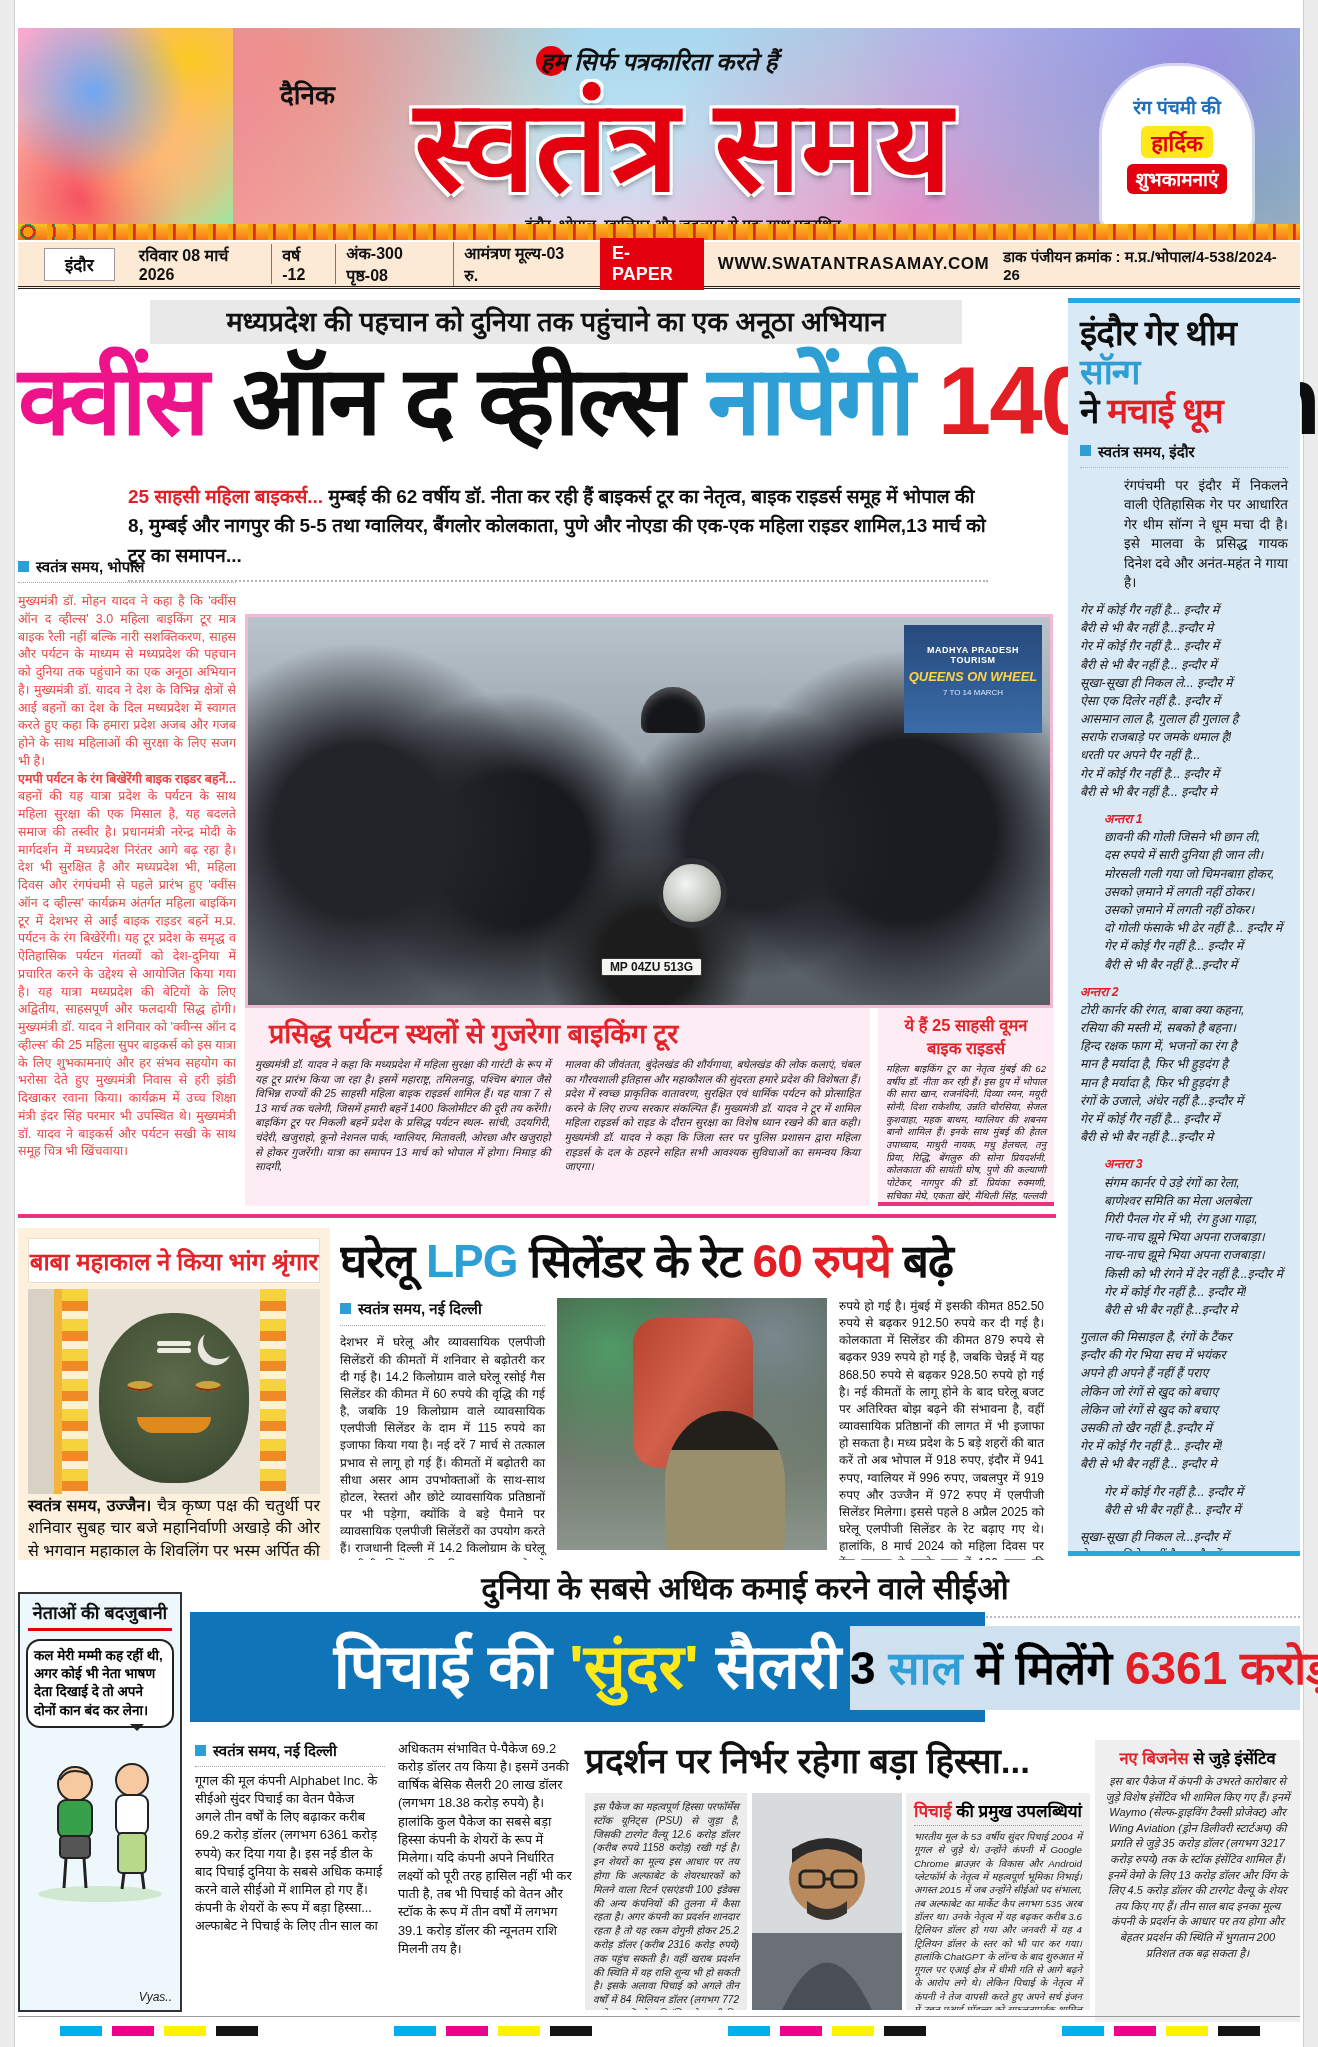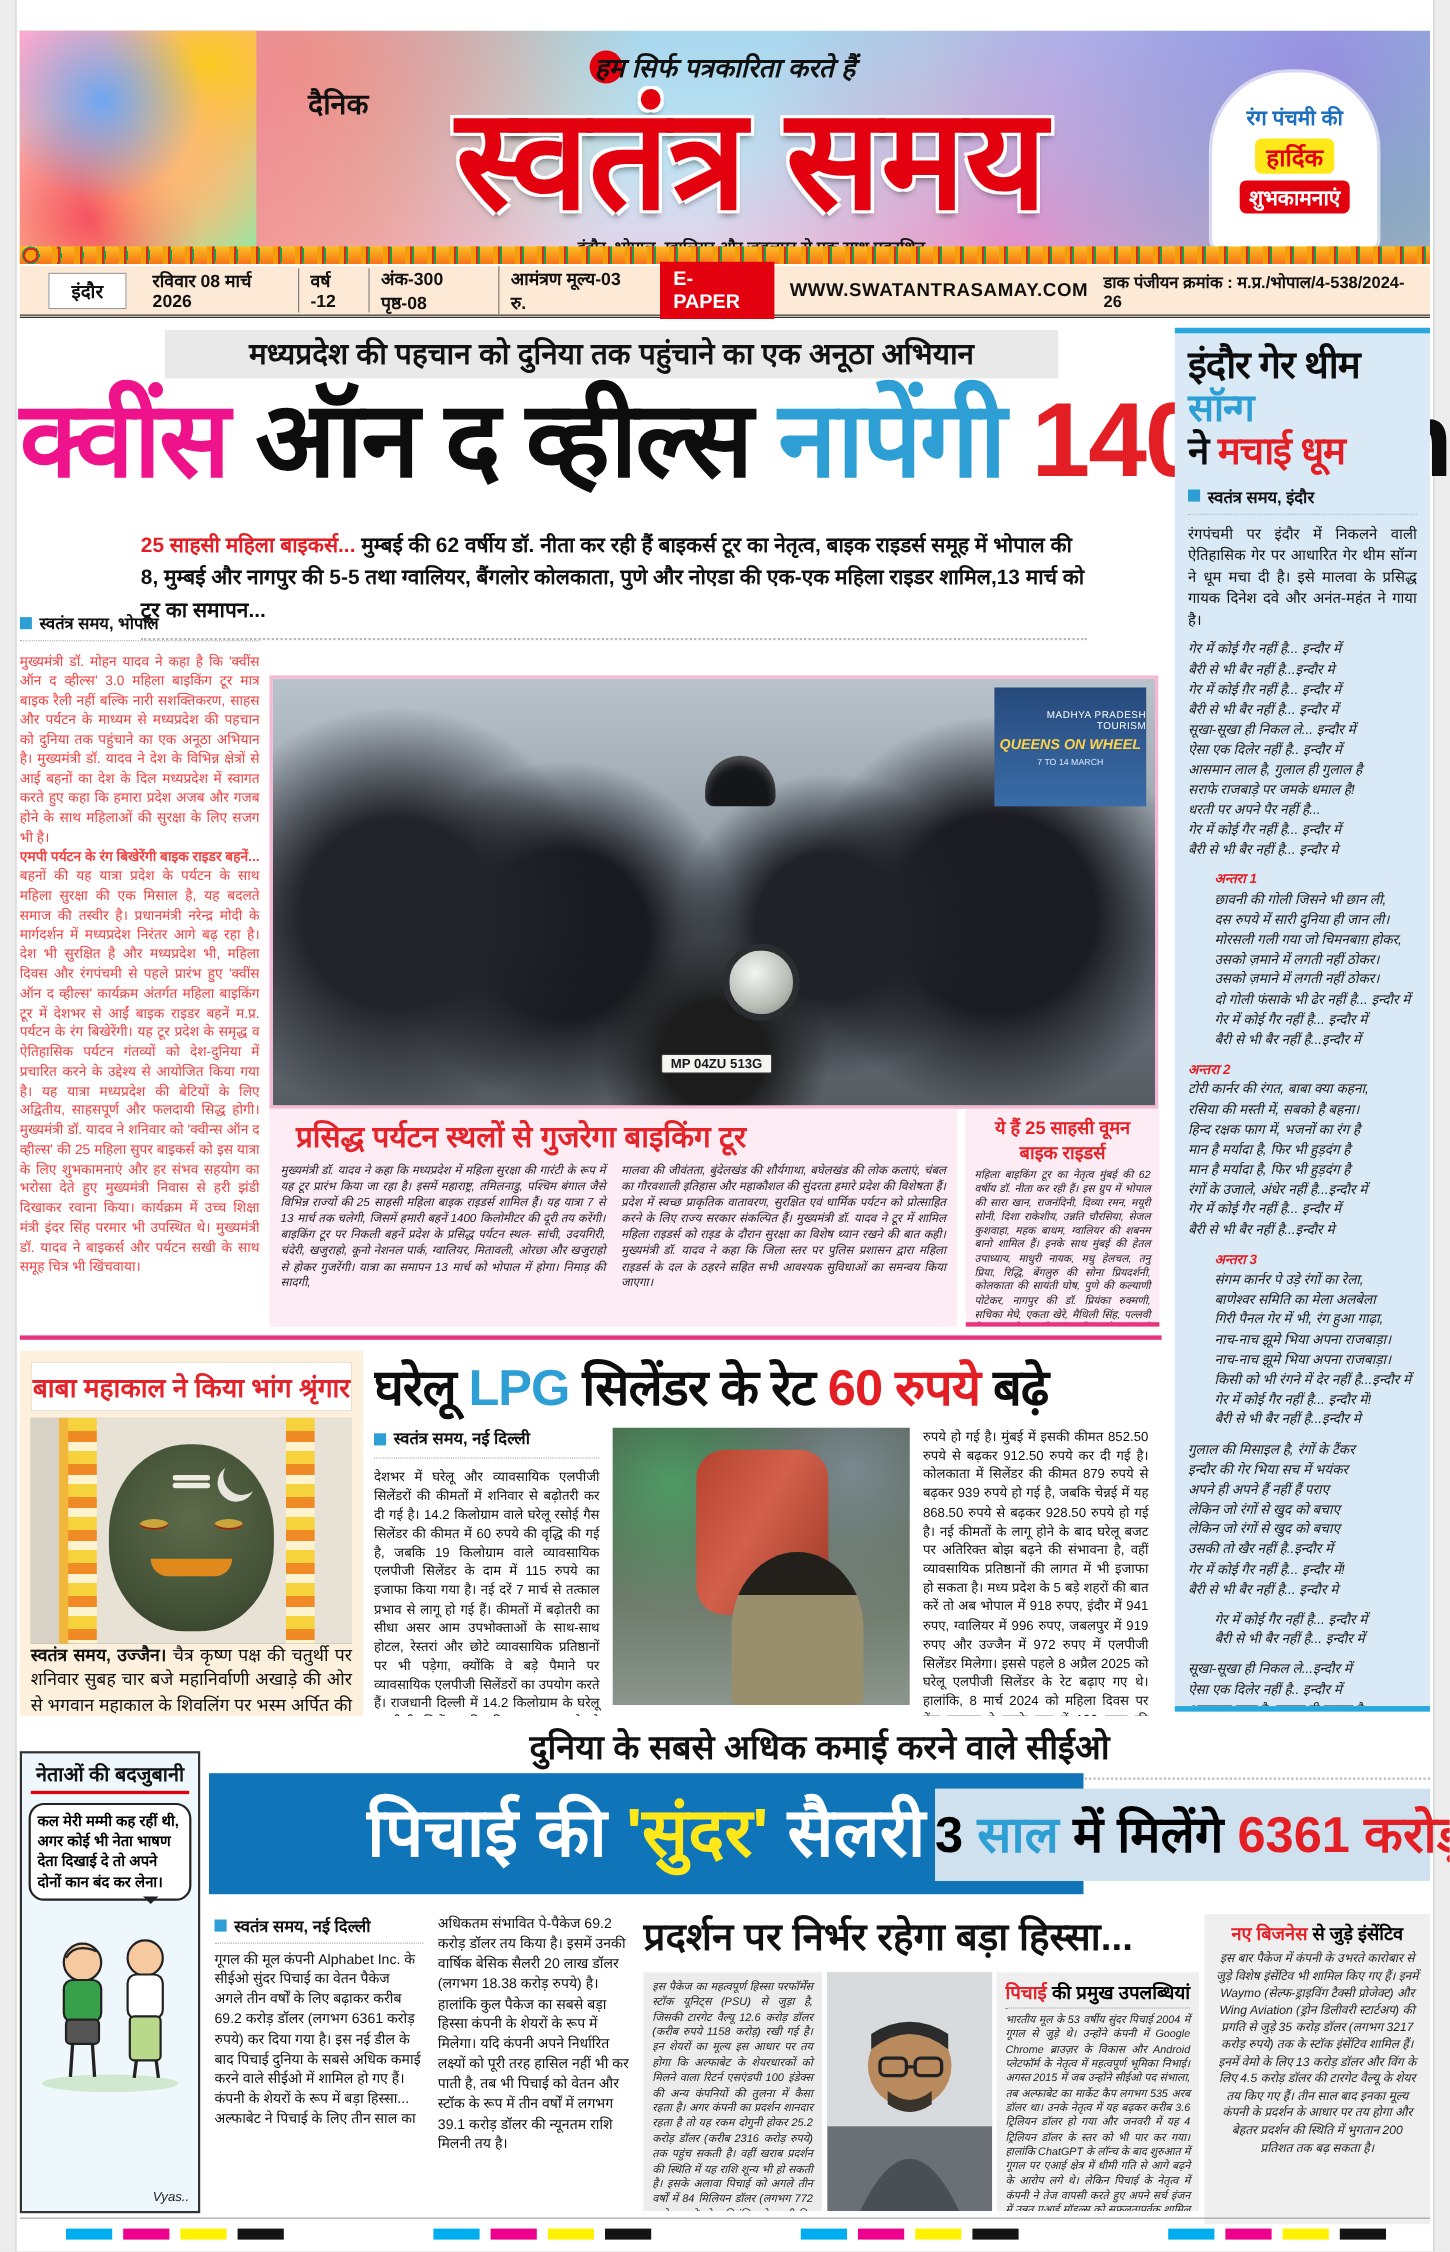--- a/index.html
+++ b/index.html
@@ -59,40 +59,40 @@
   
   #lead-photo{position:absolute;left:245px;top:614px;width:808px;height:394px;border:3px solid #f4b8d2;box-sizing:border-box;overflow:hidden;
     background:
       radial-gradient(circle at 50% 88%, #1c1c1c 0 9%, rgba(28,28,28,0) 20%),
       radial-gradient(circle at 14% 55%, #23242a 0 12%, rgba(35,36,42,0) 26%),
       radial-gradient(circle at 33% 60%, #191a1f 0 13%, rgba(25,26,31,0) 27%),
       radial-gradient(circle at 63% 58%, #202228 0 12%, rgba(32,34,40,0) 25%),
       radial-gradient(circle at 82% 55%, #1b1c22 0 13%, rgba(27,28,34,0) 26%),
       linear-gradient(180deg,#b9c3cc 0%,#9aa5ae 35%,#6f7880 60%,#565d63 100%);}
   #poster{position:absolute;right:8px;top:8px;width:138px;height:108px;background:linear-gradient(180deg,#274a7c,#3a6ca8);color:#fff;text-align:center;padding-top:20px;box-sizing:border-box;}
-  #poster .p1{font-size:9px;font-weight:normal;letter-spacing:.5px;text-align:right;}
+  #poster .p1{font-size:9px;font-weight:bold;letter-spacing:.5px;}
   #poster .p2{font-size:13px;font-weight:bold;color:#ffd24a;margin-top:4px;font-style:italic;}
   #poster .p3{font-size:8px;margin-top:4px;color:#d9e6ff;}
   #helmet{position:absolute;left:49%;top:18%;width:64px;height:46px;border-radius:32px 32px 8px 8px;background:#15161a;box-shadow:inset 0 6px 8px rgba(255,255,255,.25);}
   #headlight{position:absolute;left:51%;top:62%;width:58px;height:58px;border-radius:50%;background:radial-gradient(circle at 40% 35%,#f3f5f2,#b9bdb6 60%,#7c7f7a);border:6px solid #2c2d31;}
   #plate{position:absolute;left:44%;top:88%;background:#f5f6f1;color:#16161a;font-weight:bold;font-size:12px;padding:1px 8px;border:1px solid #333;border-radius:2px;}
   
   #tour-panel{position:absolute;left:245px;top:1008px;width:625px;height:198px;background:#fdecf3;padding:4px 10px;box-sizing:border-box;overflow:hidden;}
   #tour-panel h2{margin:2px 0 6px 14px;color:#e3242b;font-size:27px;font-weight:bold;}
   #tour-cols{display:flex;gap:14px;}
   #tour-cols .tcol{width:50%;font-size:10.6px;font-style:italic;line-height:1.38;color:#222;text-align:justify;}
   #riders-box{position:absolute;left:878px;top:1008px;width:176px;height:198px;background:#fdecf3;border-bottom:4px solid #e8337e;padding:5px 8px;box-sizing:border-box;overflow:hidden;}
   #riders-box h2{margin:0 0 4px 0;color:#e3242b;font-size:16.5px;font-weight:bold;text-align:center;}
   #riders-box .rtext{font-size:9.6px;font-style:italic;line-height:1.32;color:#222;text-align:justify;}
   #pink-rule{position:absolute;left:18px;top:1214px;width:1038px;height:4px;background:#e8337e;}
   
   #ger-rail{position:absolute;left:1068px;top:298px;width:232px;height:1258px;background:#d9eaf6;border-top:5px solid #29a8df;border-bottom:5px solid #29a8df;padding:10px 12px;box-sizing:border-box;overflow:hidden;}
   #ger-head{font-weight:bold;font-size:35px;line-height:1.12;letter-spacing:-1px;}
   #ger-rail .byline{margin-top:10px;border-color:#9bb7c9;}
-  #ger-intro{margin-top:8px;font-size:13.5px;line-height:1.45;color:#111;text-align:justify;}
+  #ger-intro{margin-top:8px;font-size:13.5px;line-height:1.45;color:#111;text-align:justify;margin-left:44px;}
   #lyrics{margin-top:8px;font-size:12.3px;font-style:italic;color:#1a1a1a;line-height:1.48;}
   #lyrics .lh{color:#e31e24;font-weight:bold;margin-top:9px;}
   #lyrics .in{margin-left:24px;}
   #lyrics .mt{margin-top:9px;}
   
   #mahakal{position:absolute;left:18px;top:1228px;width:312px;height:332px;background:#fdf1dd;padding:10px;box-sizing:border-box;overflow:hidden;}
   #mahakal .hbox{background:#fff;border:1px solid #eadfc8;text-align:center;padding:5px 0;}
   #mahakal .hbox span{color:#e3242b;font-weight:bold;font-size:24px;}
   #mahakal-photo{margin-top:6px;height:205px;position:relative;overflow:hidden;
     background:

